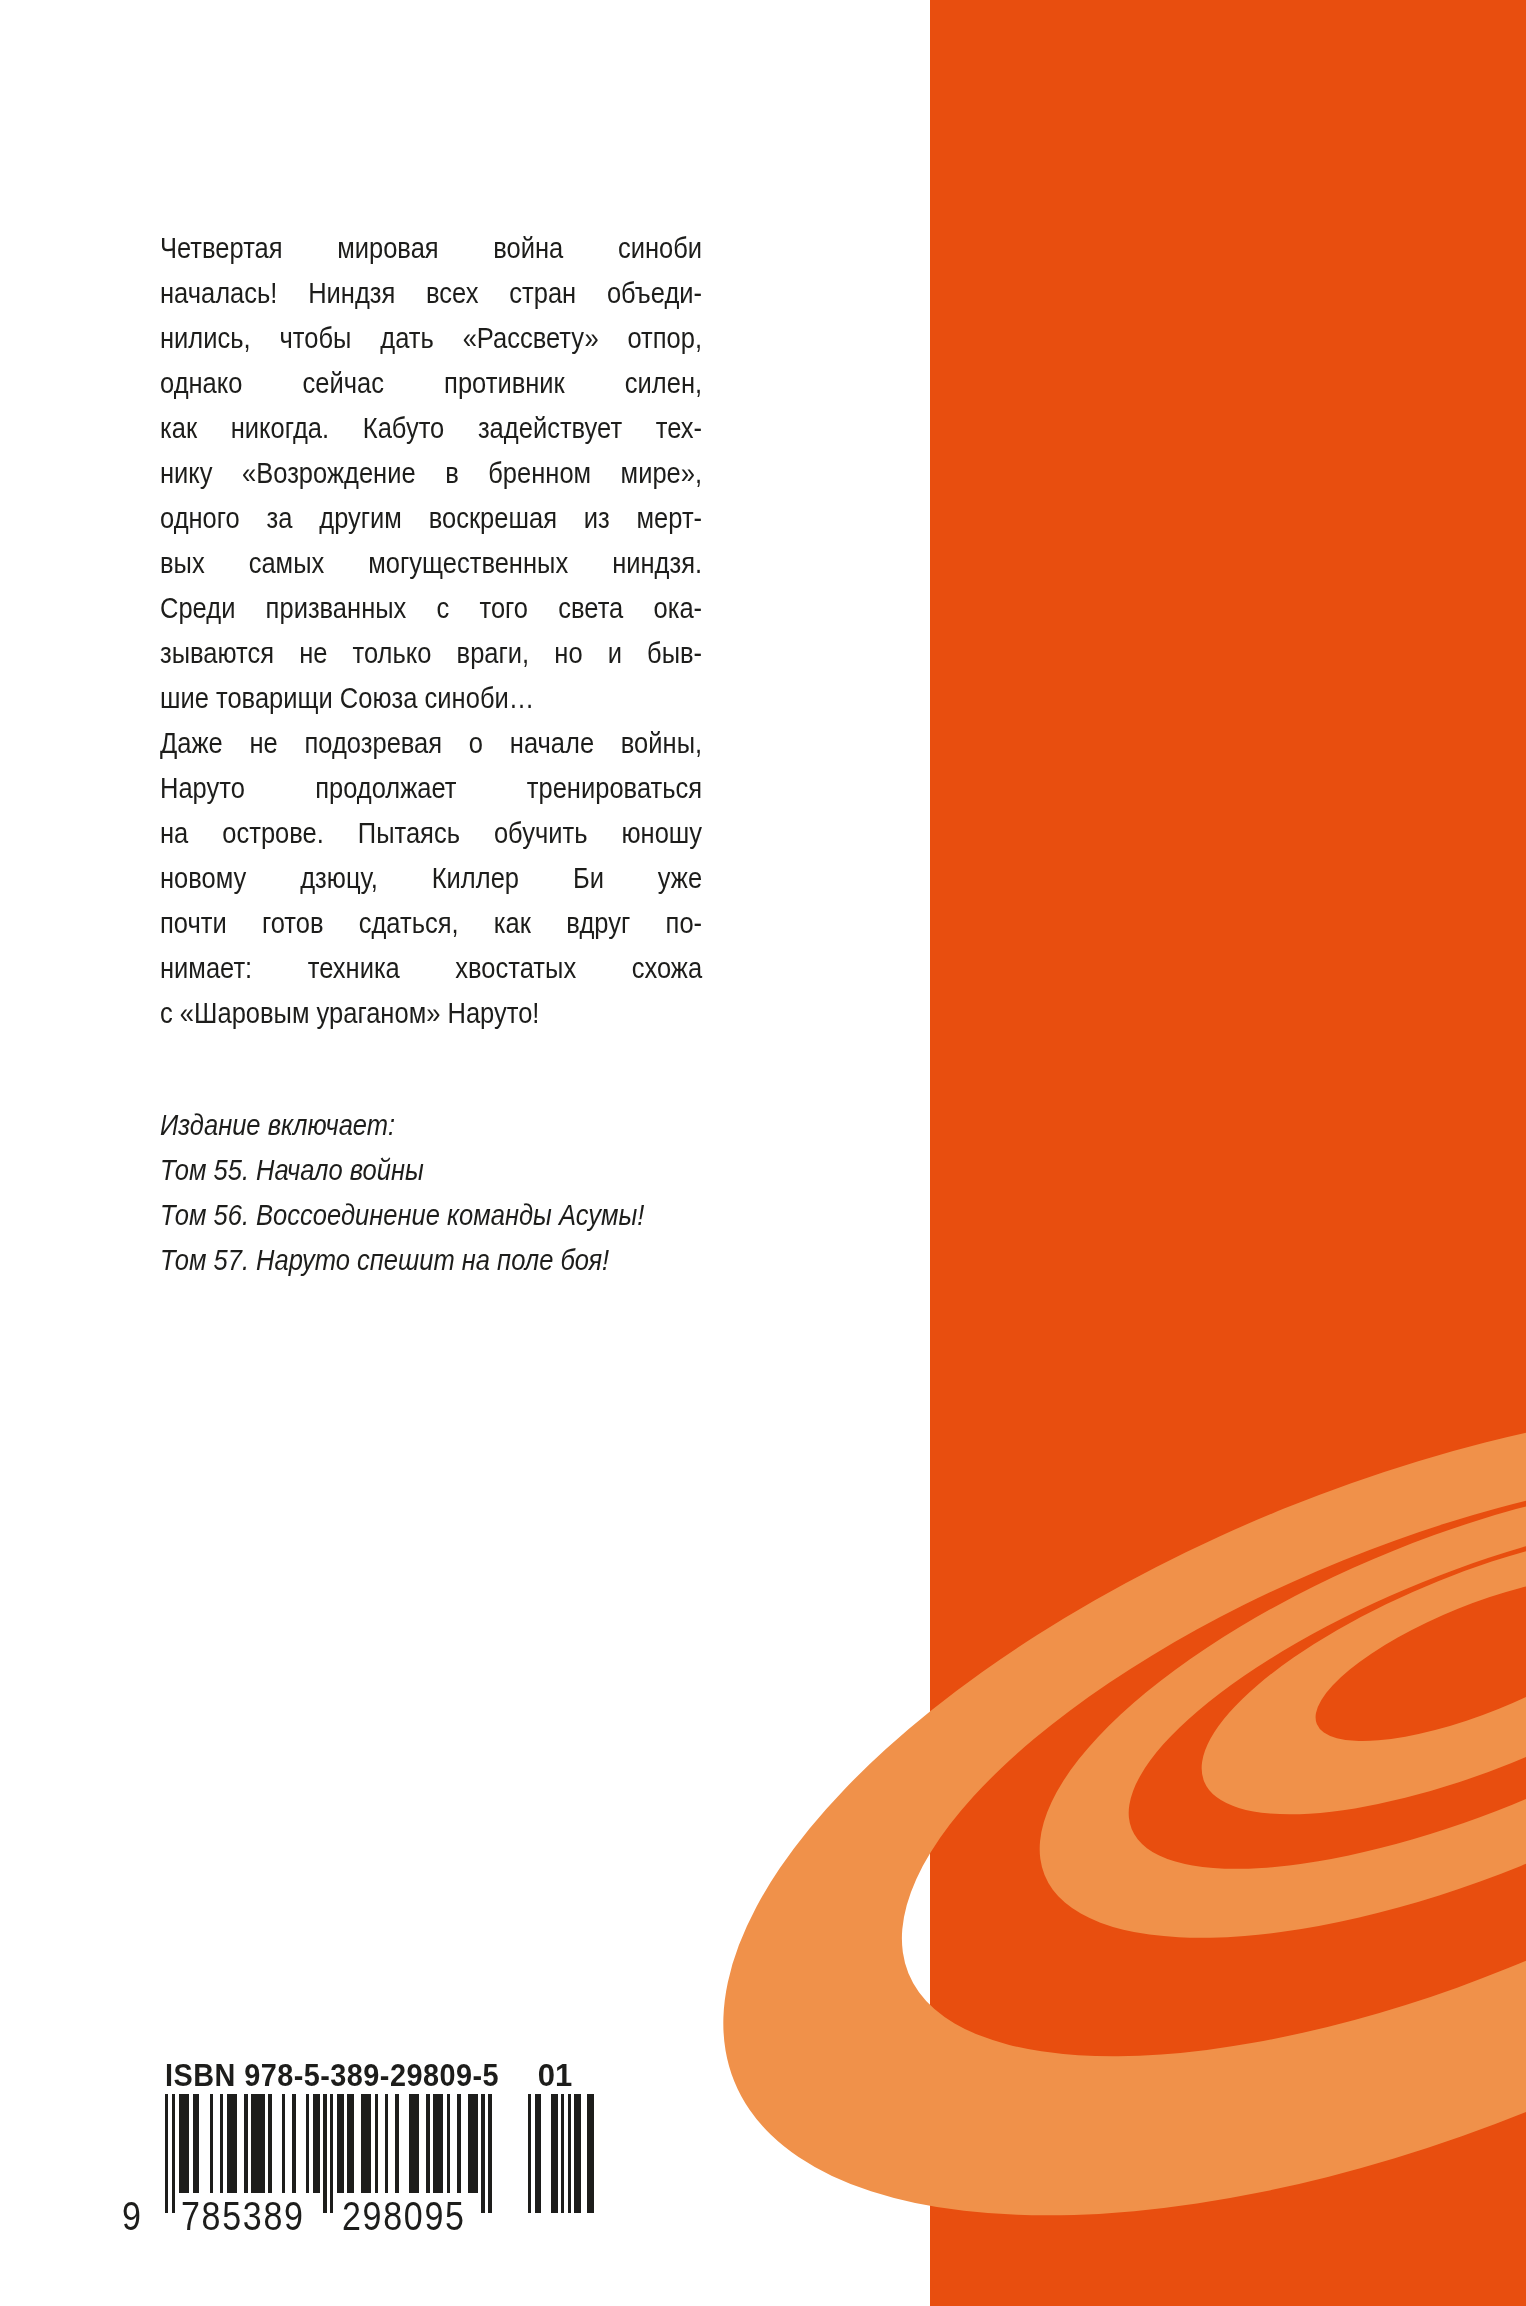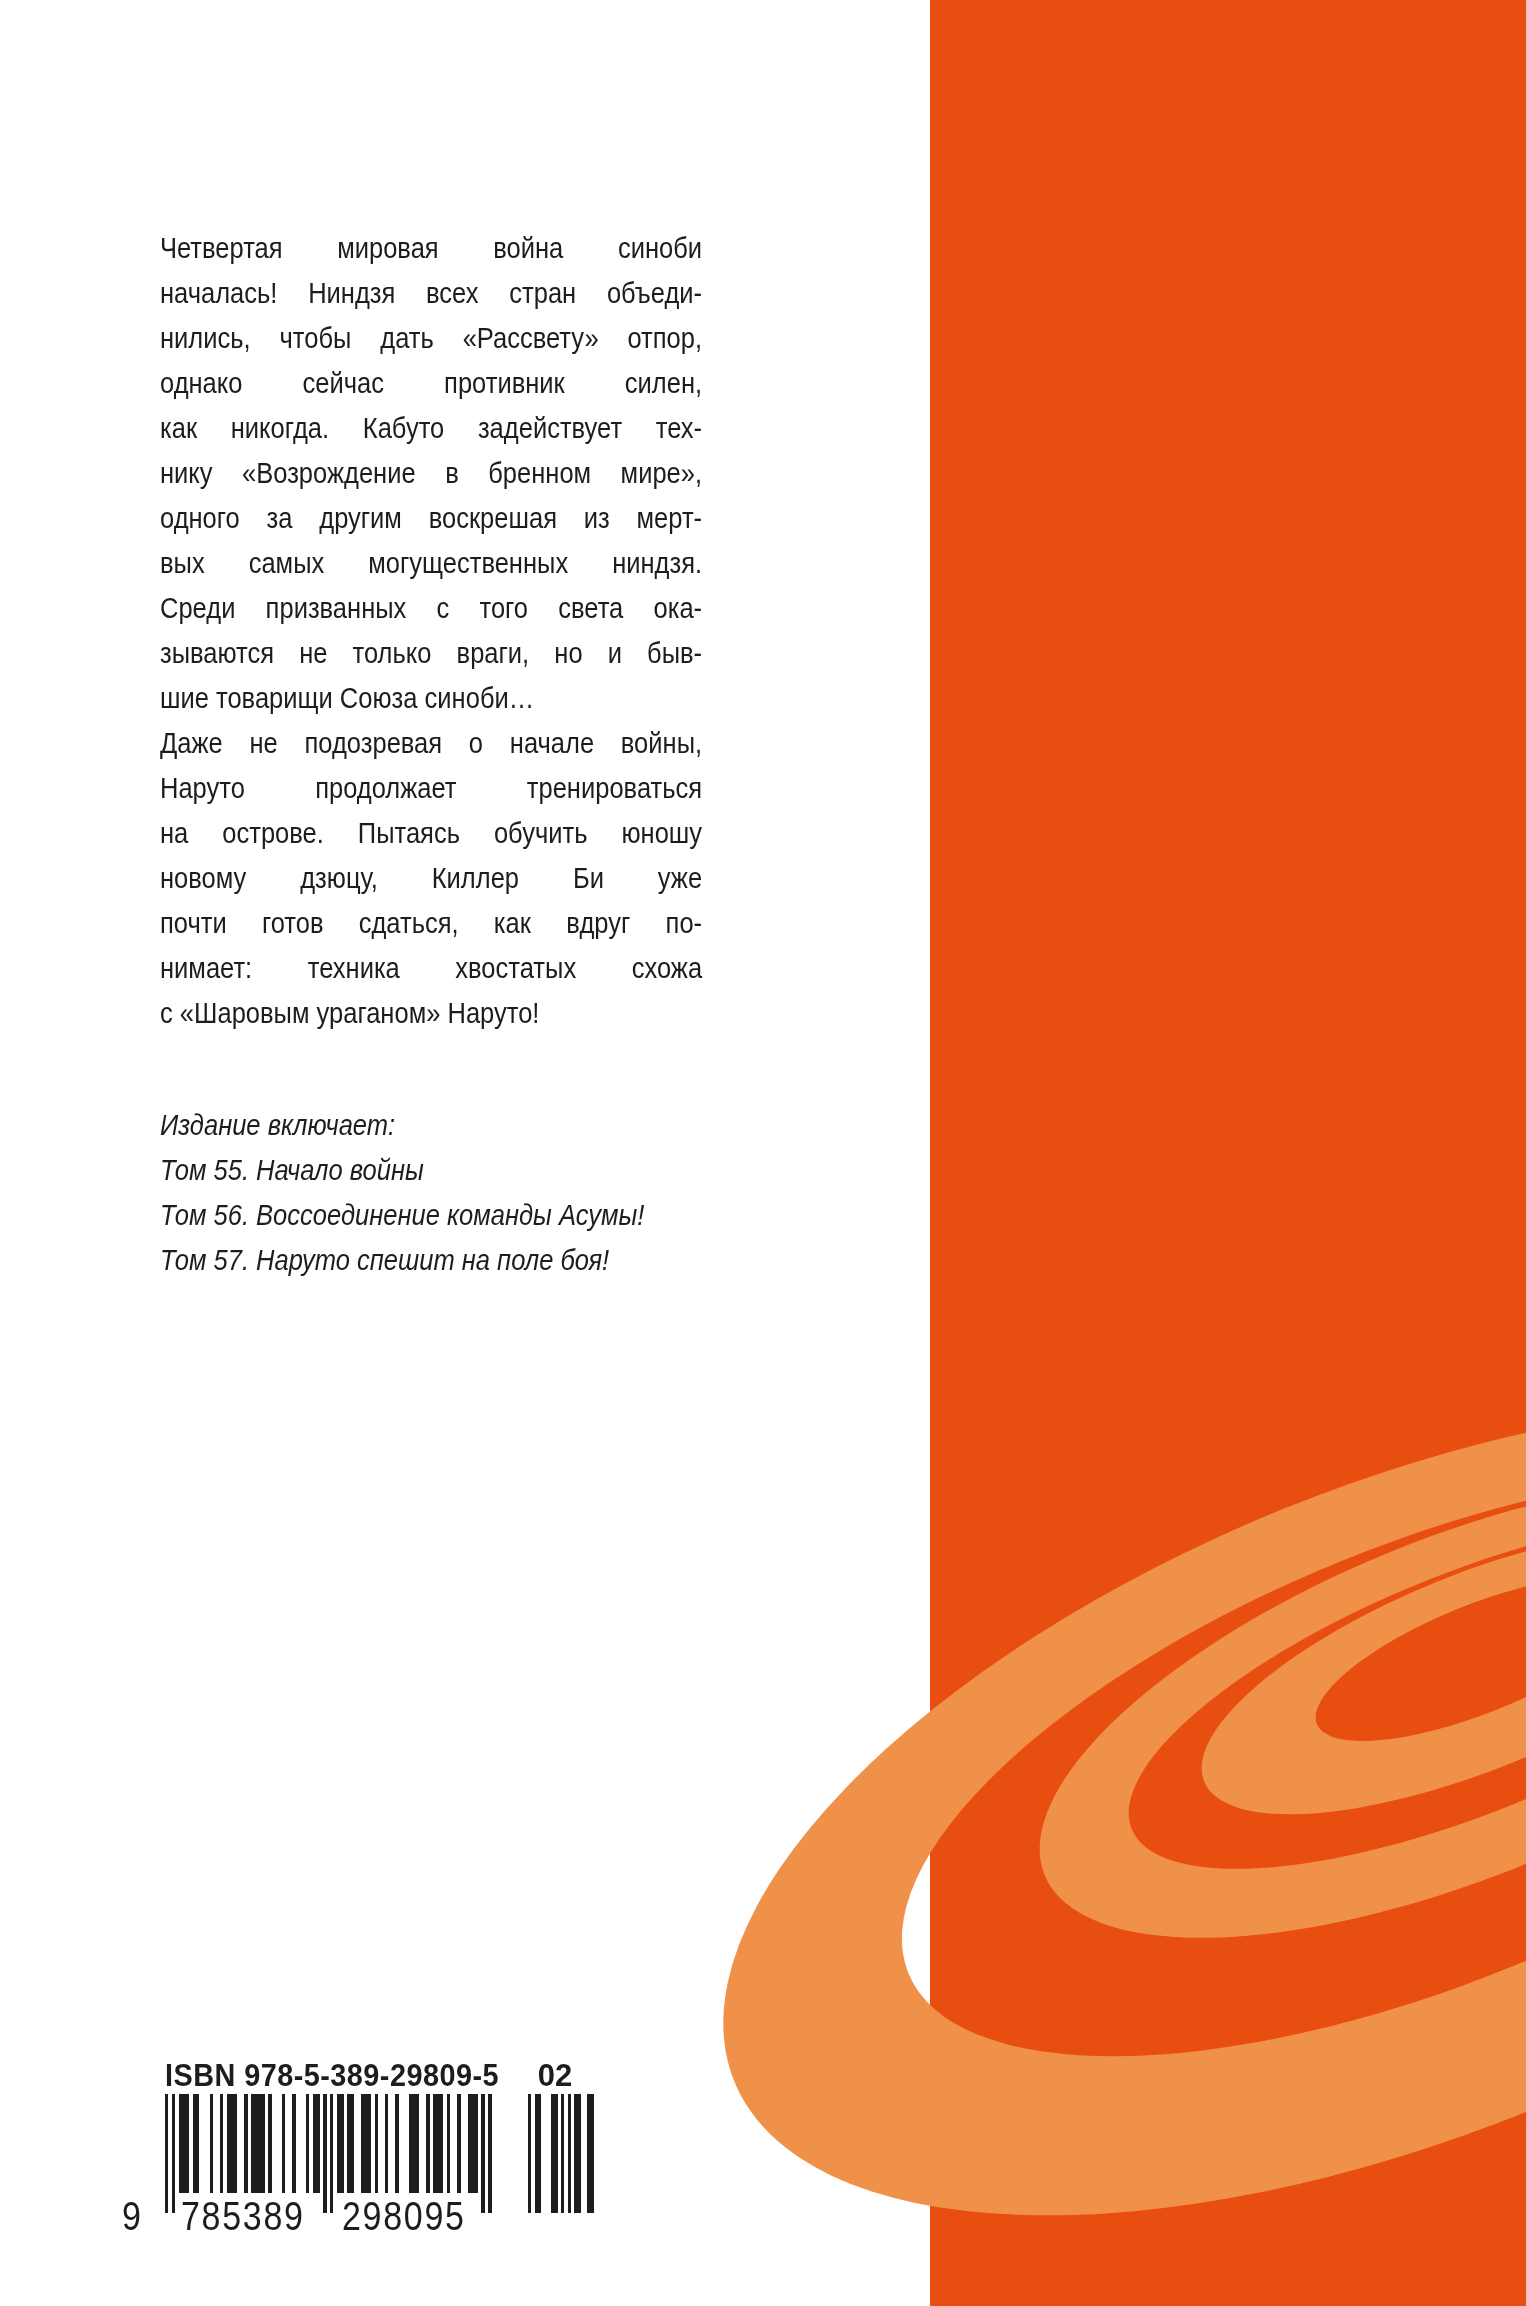--- a/index.html
+++ b/index.html
@@ -116,21 +116,21 @@
   </section>
 
   <section class="edition">
     <div>Издание включает:</div>
     <div>Том 55. Начало войны</div>
     <div>Том 56. Воссоединение команды Асумы!</div>
     <div>Том 57. Наруто спешит на поле боя!</div>
   </section>
 
   <div class="isbn-label">ISBN 978-5-389-29809-5</div>
-  <div class="addon-label">02</div>
+  <div class="addon-label">01</div>
 
   <div class="barcode barcode-main" id="main-code">
       <div class="bar" style="width: 3.44px; height: 119px;"></div>
       <div class="gap" style="width: 3.44px;"></div>
       <div class="bar" style="width: 3.44px; height: 119px;"></div>
       <div class="gap" style="width: 3.44px;"></div>
       <div class="bar" style="width: 10.32px; height: 99px;"></div>
       <div class="gap" style="width: 3.44px;"></div>
       <div class="bar" style="width: 6.88px; height: 99px;"></div>
       <div class="gap" style="width: 10.32px;"></div>

